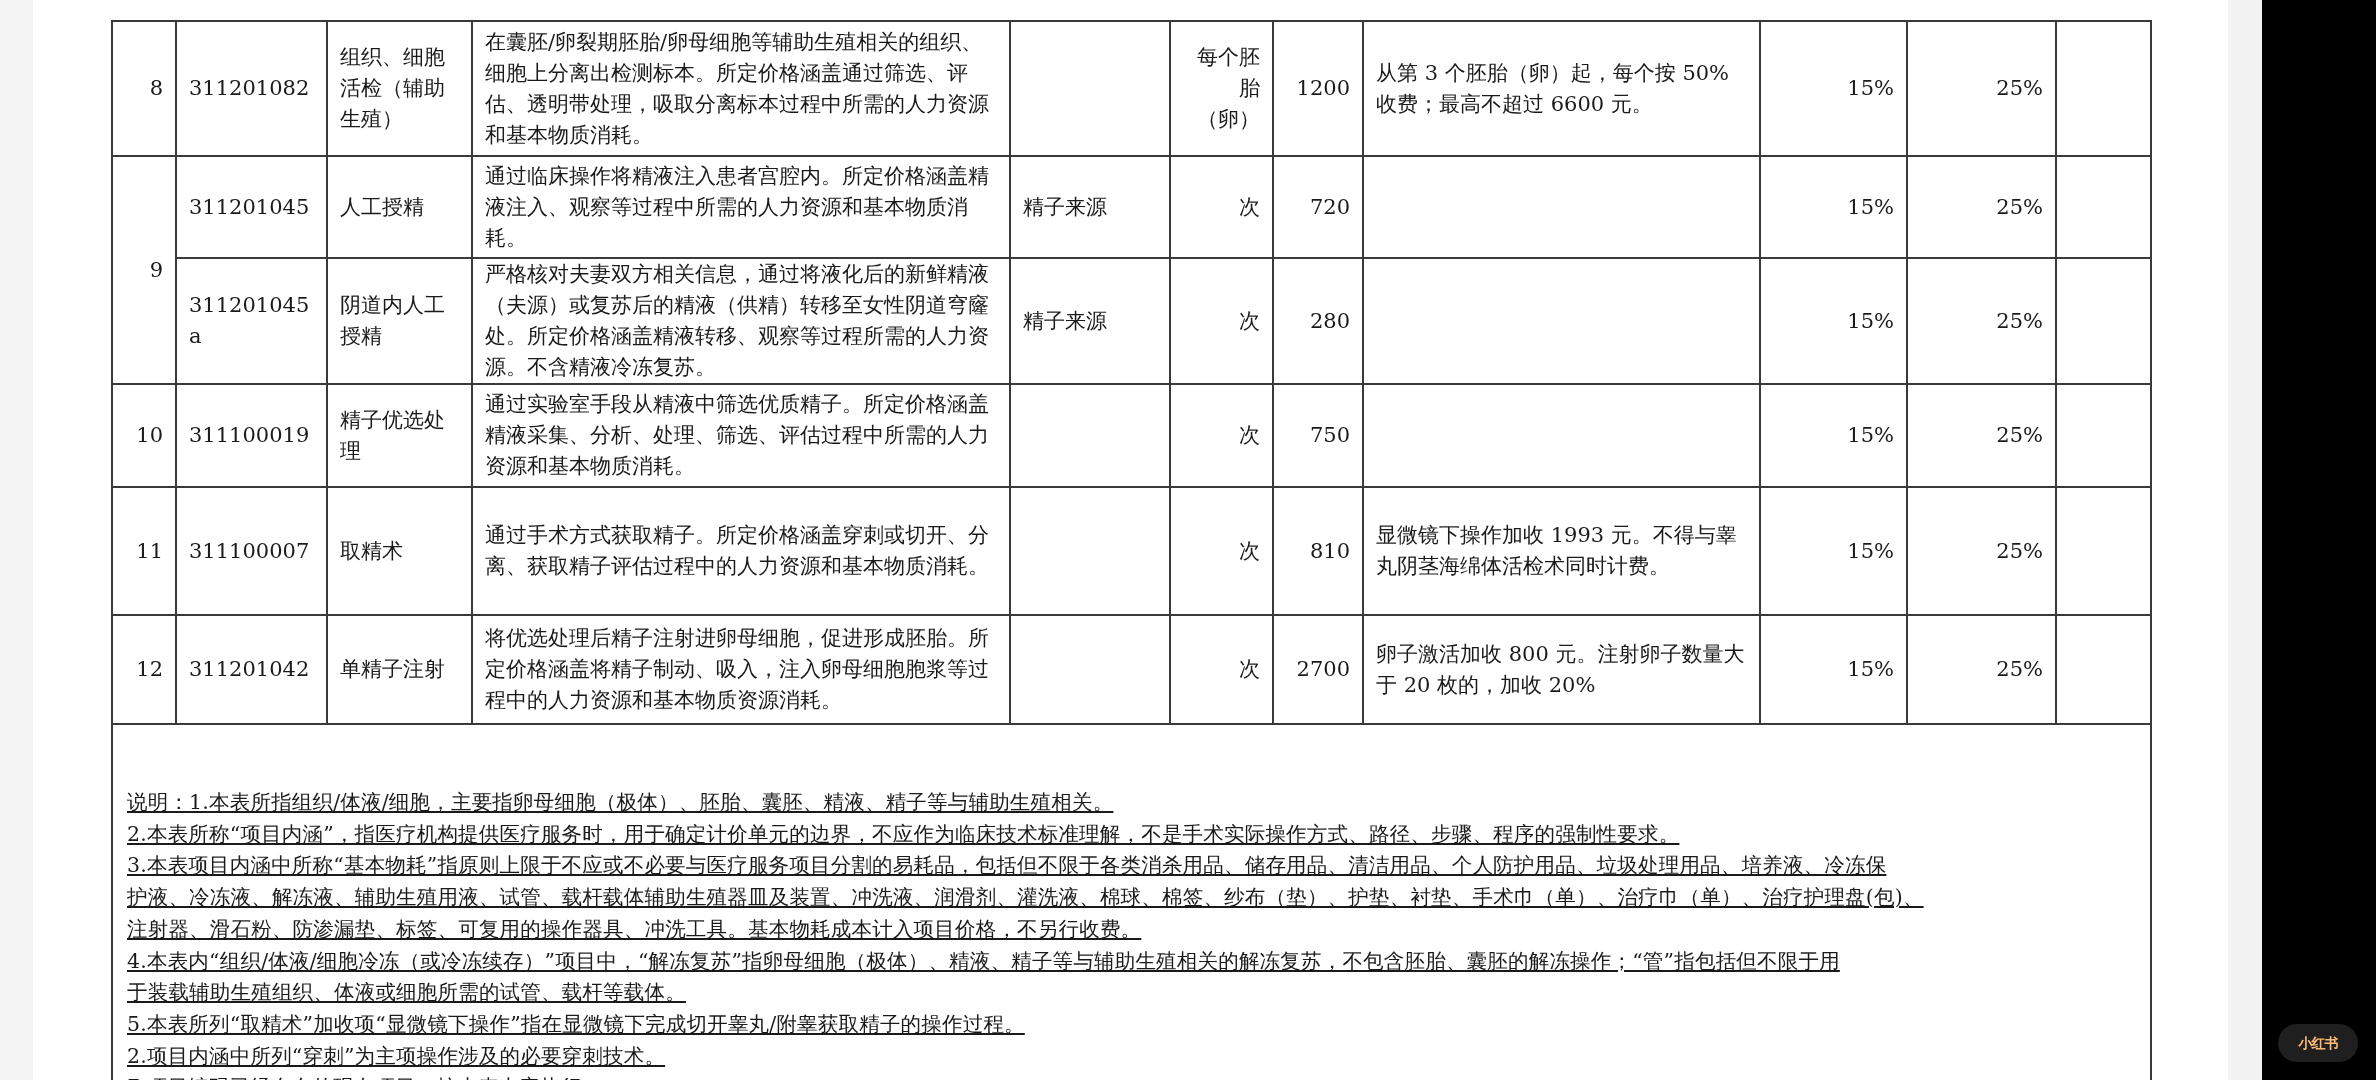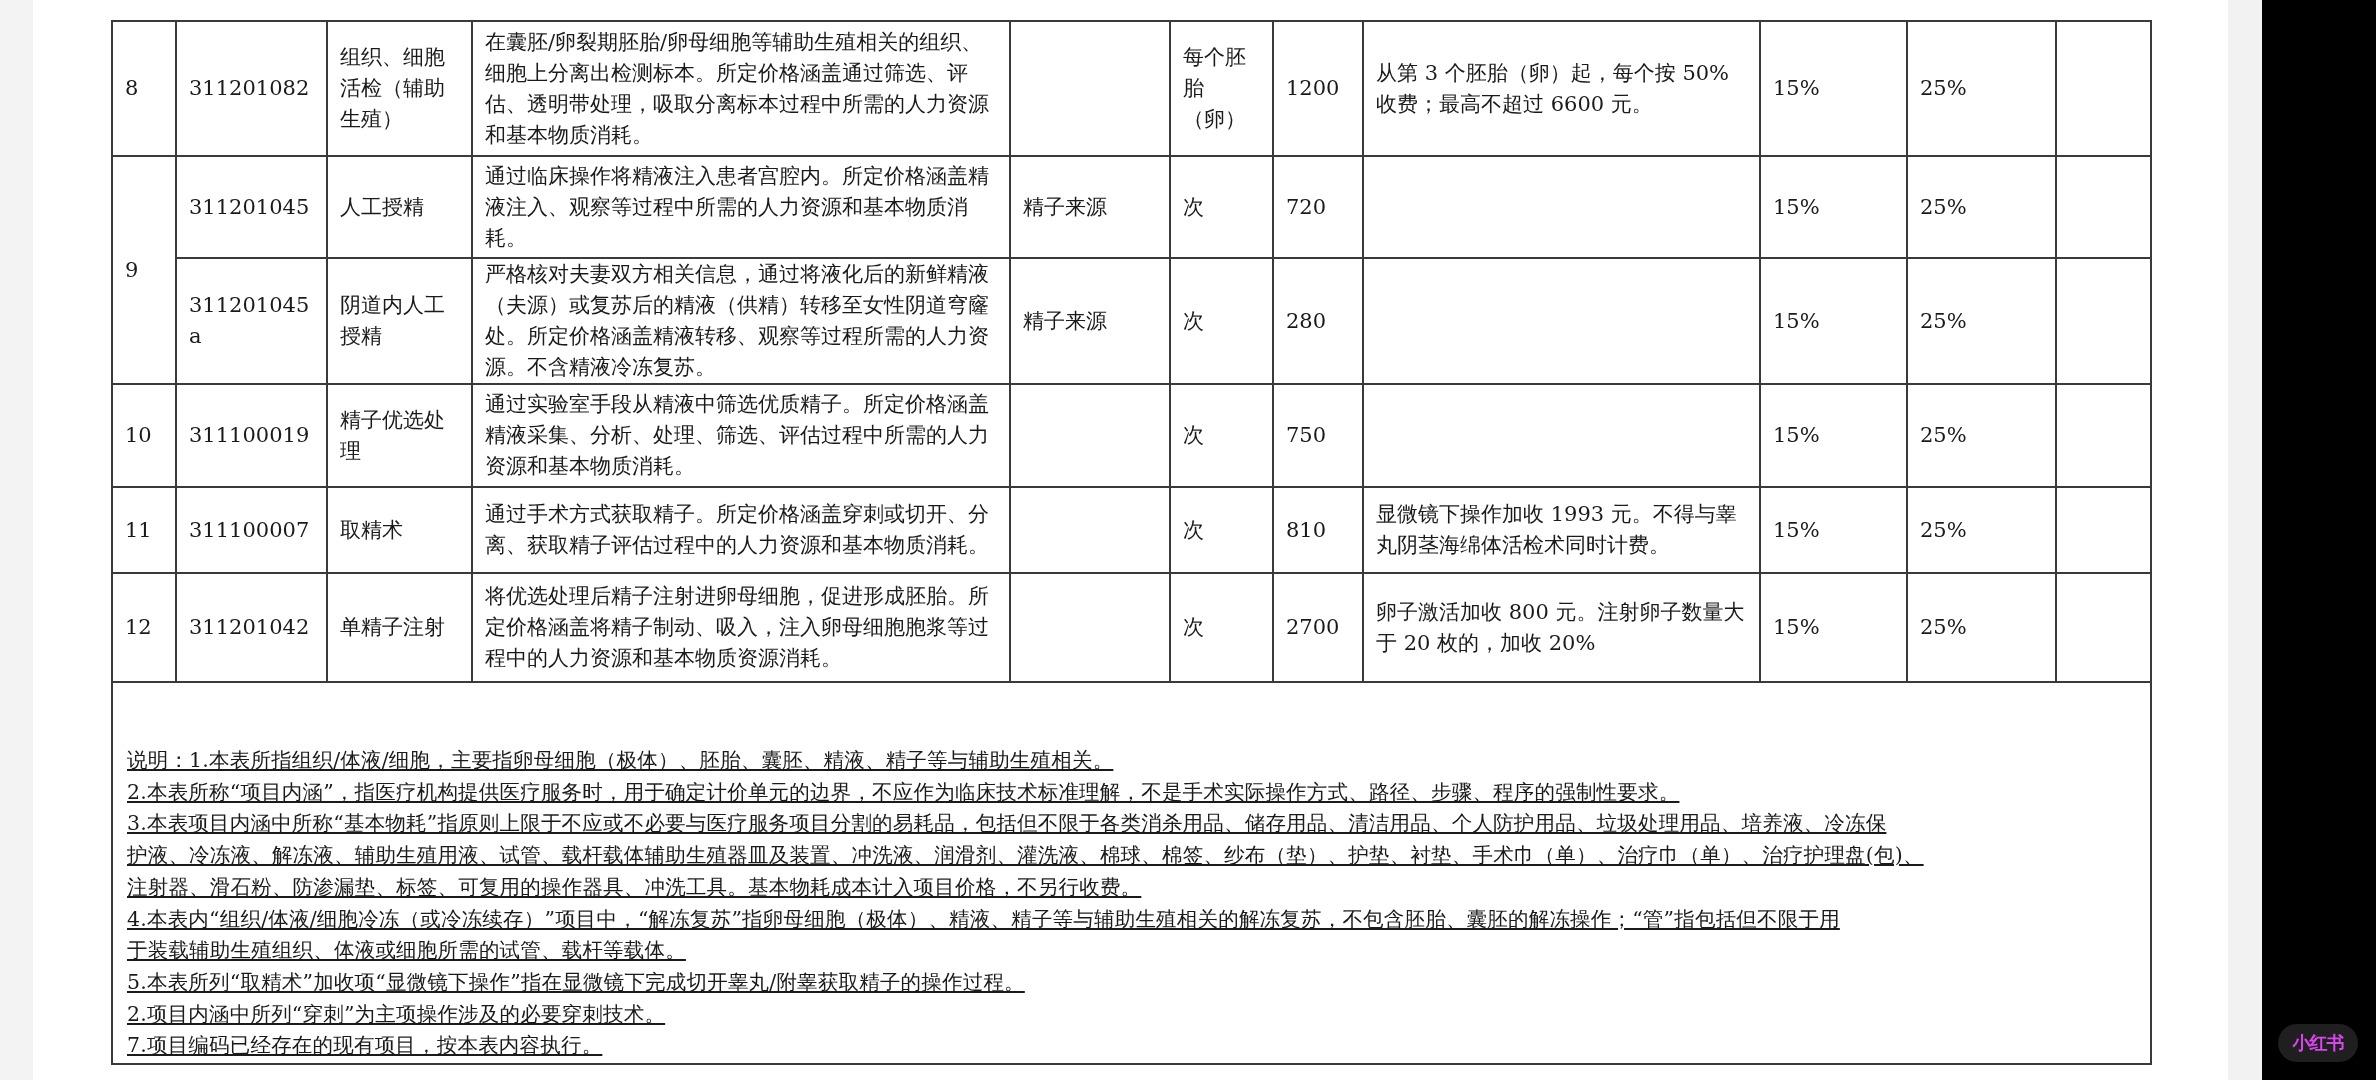--- a/index.html
+++ b/index.html
@@ -8,37 +8,37 @@
     background:#ffffff;
     font-family:"DejaVu Serif","Liberation Serif",serif;
     color:#1a1a1a;
   }
   .left-strip { position:absolute; left:0; top:0; width:33px; height:1080px; background:#f3f3f3; }
   .page { position:absolute; left:33px; top:0; width:2195px; height:1080px; background:#ffffff; }
   .right-strip { position:absolute; left:2228px; top:0; width:34px; height:1080px; background:#f2f2f2; }
   .black-bar { position:absolute; left:2262px; top:0; width:114px; height:1080px; background:#000000; }
   .watermark {
     position:absolute; left:2278px; top:1024px; width:80px; height:38px;
-    border-radius:19px; background:#1f1f1f; color:#d946ef;
+    border-radius:19px; background:#1f1f1f; color:#fdba74;
     font-family:"DejaVu Sans","Liberation Sans",sans-serif; font-weight:bold;
-    font-size:18px; line-height:38px; text-align:center; letter-spacing:-1px;
+    font-size:14px; line-height:38px; text-align:center; letter-spacing:-1px;
   }
   table.fee {
     position:absolute; left:111px; top:20px;
     border-collapse:collapse; table-layout:fixed;
     width:2039px;
   }
   table.fee td {
     border:2px solid #3a3a3a;
     padding:0 12px;
     font-size:21px; line-height:31px;
     vertical-align:middle;
     word-break:break-all;
   }
-  td.c { text-align:left; padding:0 4px; }
+  td.c { text-align:right; padding:0 4px; }
   td.l { text-align:left; }
   td.desc { padding:0 14px;border-radius:16px; }
   .notes-cell { vertical-align:top !important; padding:0 !important; height:380px; }
   .notes {
     padding-top:62px; padding-left:14px; padding-right:10px;
     font-size:20.5px; line-height:31.7px; letter-spacing:0.2px;
   }
   .notes div { white-space:nowrap;text-decoration:underline; }
 </style>
 </head>
@@ -115,21 +115,21 @@
     <td class="l desc">通过实验室手段从精液中筛选优质精子。所定价格涵盖精液采集、分析、处理、筛选、评估过程中所需的人力资源和基本物质消耗。</td>
     <td class="l"></td>
     <td class="c">次</td>
     <td class="c">750</td>
     <td class="l"></td>
     <td class="c">15%</td>
     <td class="c">25%</td>
     <td class="c"></td>
   </tr>
 
-  <tr style="height:86px">
+  <tr style="height:128px">
     <td class="c">11</td>
     <td class="l">311100007</td>
     <td class="l">取精术</td>
     <td class="l desc">通过手术方式获取精子。所定价格涵盖穿刺或切开、分离、获取精子评估过程中的人力资源和基本物质消耗。</td>
     <td class="l"></td>
     <td class="c">次</td>
     <td class="c">810</td>
     <td class="l">显微镜下操作加收 1993 元。不得与睾丸阴茎海绵体活检术同时计费。</td>
     <td class="c">15%</td>
     <td class="c">25%</td>

